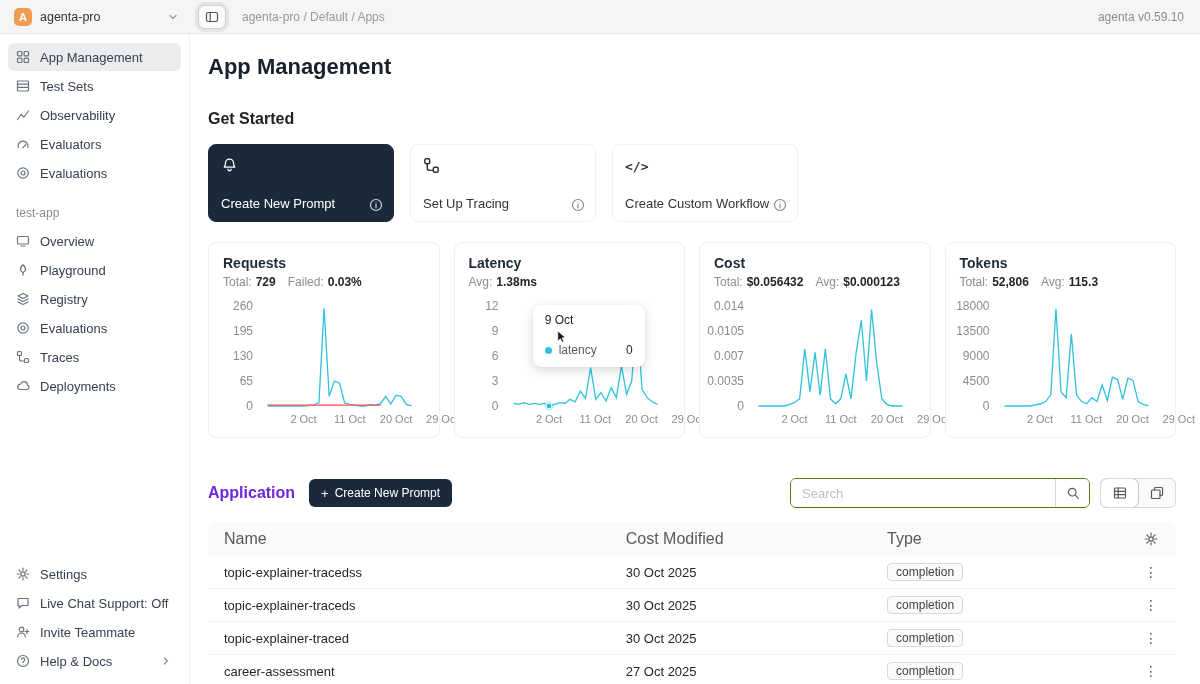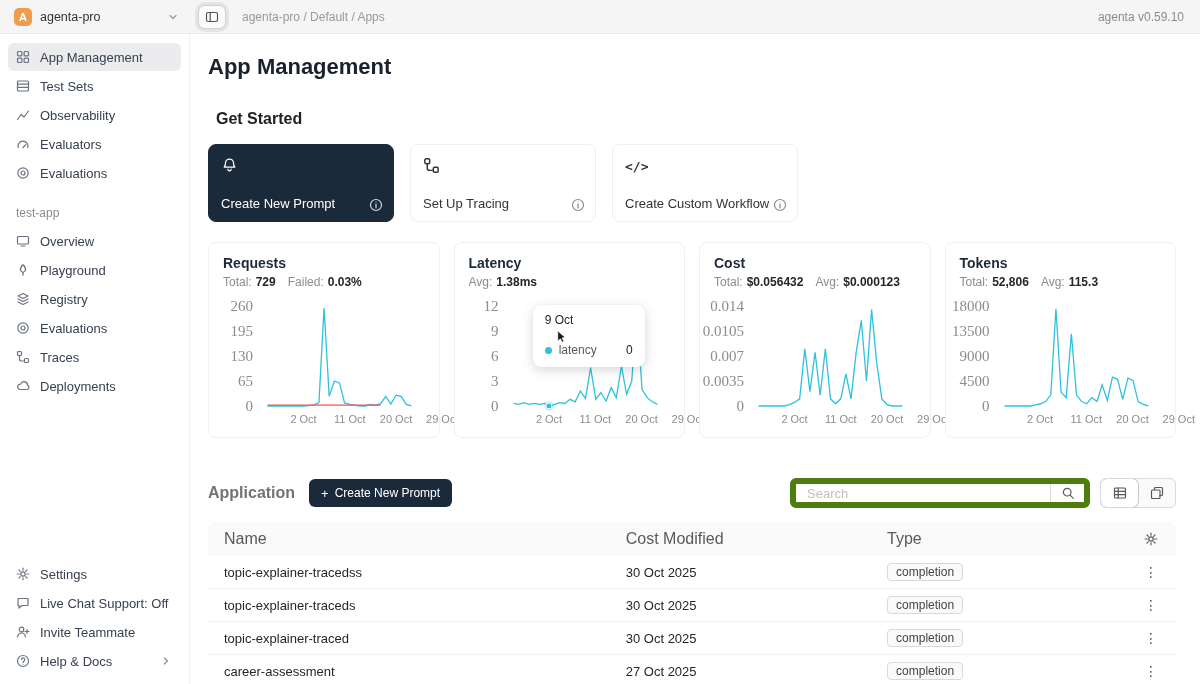--- a/index.html
+++ b/index.html
@@ -28,21 +28,21 @@
     gap:10px; font-size:13px; color:#374151; cursor:pointer; }
   .nav-item.active { background:#ececee; }
   .nav-icon { color:#6b7280; display:grid; place-items:center; width:14px; }
   .nav-chevron { margin-left:auto; color:#8c8c8c; }
   .section-label { margin:18px 16px 6px; font-size:12px; color:#8c8c8c; }
   .nav-bottom { margin-top:auto; padding-bottom:8px; }
 
   
   .main { flex:1; padding:0 24px 0 18px; background:#fff; overflow:hidden; }
   .page-title { margin-top:20px; font-size:22px; font-weight:600; color:#1a212e; }
-  .section-heading { margin-top:30px; font-size:16px; font-weight:600; color:#222;margin-left:8px; }
+  .section-heading { margin-top:30px; font-size:16px; font-weight:600; color:#222; }
 
   .start-cards { display:flex; gap:16px; margin-top:16px; }
   .start-card { width:186px; height:78px; border-radius:8px; padding:12px; position:relative;
     background:#fff; border:1px solid #f0f0f0; cursor:pointer; }
   .start-card.dark { background:#1b2a3a; border-color:#1b2a3a; }
   .sc-icon { color:#333; }
   .start-card.dark .sc-icon { color:#fff; }
   .sc-icon svg.ic { width:17px; height:17px; }
   .sc-label { position:absolute; left:12px; bottom:10px; font-size:13px; font-weight:500; color:#333; }
   .start-card.dark .sc-label { color:#fff; }
@@ -51,46 +51,46 @@
   .code-glyph { font-family:"DejaVu Sans Mono",monospace; font-size:13px; font-weight:600; }
 
   
   .metric-cards { display:flex; gap:14px; margin-top:20px; }
   .metric-card { flex:1; min-width:0; background:#fff; border:1px solid #f0f0f0; border-radius:8px;
     padding:12px 14px 8px; position:relative; }
   .m-title { font-size:14px; font-weight:600; color:#1f2937; }
   .m-stats { margin-top:4px; display:flex; gap:12px; font-size:12px; color:#8c8c8c; }
   .m-stat-value { color:#262626; font-weight:600; margin-left:4px; }
   .chart-area { display:flex; margin-top:16px; height:102px; }
-  .ylabels { width:38px; flex:none; position:relative; font-size:15px; color:#8c8c8c;font-family:Liberation Serif, serif; }
+  .ylabels { width:38px; flex:none; position:relative; font-size:12px; color:#8c8c8c; }
   .ytick { position:absolute; right:8px; transform:translateY(-50%); }
   .plot-wrap { position:relative; flex:1; }
   .plot-svg { position:absolute; inset:0; width:100%; height:100%; overflow:visible; }
   .xlabels { position:relative; height:16px; margin:6px 0 0 38px; font-size:11px; color:#8c8c8c; }
   .xtick { position:absolute; top:0; transform:translateX(-50%); white-space:nowrap;margin-left:36px; }
   .marker-dot { position:absolute; width:7px; height:7px; border-radius:50%; background:#2fc1dd;
     border:1.5px solid #fff; transform:translate(-50%,-50%); box-shadow:0 0 0 1px rgba(47,193,221,.35); }
   .chart-tooltip { position:absolute; left:16%; top:0; background:#fff; border-radius:8px;
     box-shadow:0 3px 12px rgba(0,0,0,.16),0 0 1px rgba(0,0,0,.1); padding:8px 12px 10px; min-width:112px; z-index:3; }
   .tt-date { font-size:12px; color:#262626; margin-bottom:16px; }
   .tt-cursor { position:absolute; left:22px; top:25px; }
   .tt-cursor svg { width:13px; height:13px; display:block; }
   .tt-row { display:flex; align-items:center; gap:7px; font-size:12px; }
   .tt-dot { width:7px; height:7px; border-radius:50%; background:#2fc1dd; flex:none; }
   .tt-name { color:#595959; }
   .tt-value { margin-left:auto; padding-left:16px; color:#262626; }
 
   
   .app-header { display:flex; align-items:center; margin-top:40px; }
-  .app-heading { font-size:16px; font-weight:600; color:#737373; }
+  .app-heading { font-size:16px; font-weight:600; color:#6d28d9; }
   .create-btn { margin-left:14px; display:flex; align-items:center; gap:6px; background:#1b2a3a; color:#fff;
     font-size:12px; height:28px; padding:0 12px; border:none; border-radius:6px; cursor:pointer;
     font-family:inherit; }
   .plus-glyph { font-size:13px; line-height:1; }
-  .search-box { margin-left:auto; width:300px; height:30px; display:flex; border:6px solid #4d7c0f;
+  .search-box { margin-left:auto; width:300px; height:30px; display:flex; border:1px solid #4d7c0f;
     border-radius:6px; overflow:hidden; background:#fff; }
   .search-input { flex:1; border:none; outline:none; padding:0 11px; font-size:13px; color:#333; font-family:inherit; }
   .search-input::placeholder { color:#bfbfbf; }
   .search-btn { width:34px; border:none; border-left:1px solid #d9d9d9; background:#fff; color:#595959;
     display:grid; place-items:center; cursor:pointer; }
   .view-toggle { margin-left:10px; height:30px; display:flex; border:1px solid #d9d9d9; border-radius:6px;
     background:#fafafa; overflow:hidden; }
   .vt-btn { width:37px; display:grid; place-items:center; border:none; background:transparent;
     color:#595959; cursor:pointer; }
   .vt-btn.active { background:#fff; box-shadow:0 0 0 1px #c9c9c9; border-radius:6px; }

